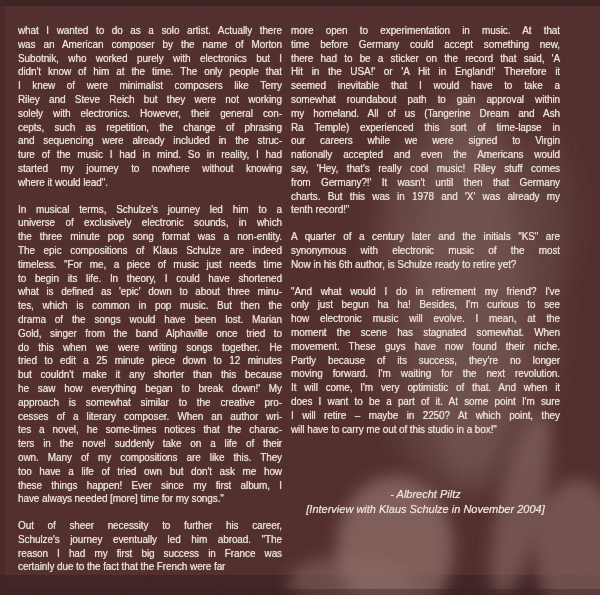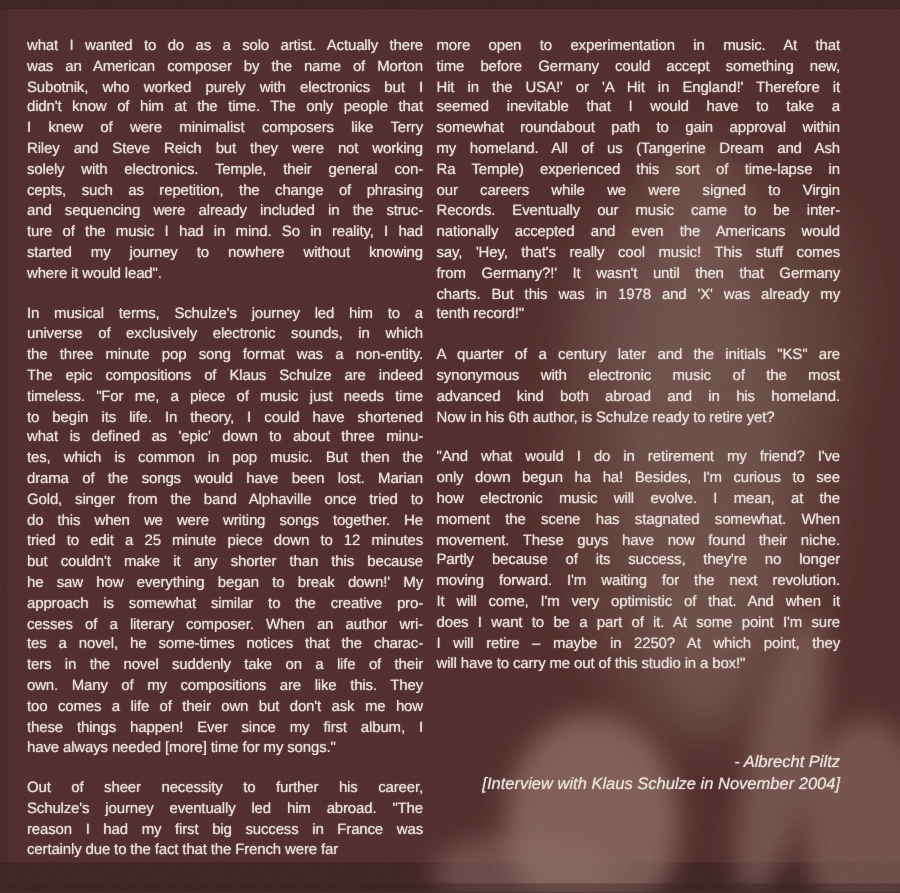--- a/index.html
+++ b/index.html
@@ -44,21 +44,21 @@
     white-space: normal;
   }
   .line.last { text-align-last: left; }
   .attribution {
     margin-top: 51px;
     font-style: italic;
     font-size: 11px;
     line-height: 15px;
     letter-spacing: 0;
   }
-  .attr-line { text-align: right; }
+  .attr-line { text-align: center; }
 </style>
 </head>
 <body>
 
 <div class="page">
 
   <svg class="bg" width="600" height="595" viewBox="0 0 600 595" aria-hidden="true">
     <defs>
       <filter id="blur12" x="-40%" y="-40%" width="180%" height="180%">
         <feGaussianBlur stdDeviation="12"></feGaussianBlur>
@@ -99,21 +99,21 @@
   </svg>
 
   <div class="col col-left">
       <div class="para">
         <div class="line">what I wanted to do as a solo artist. Actually there</div>
         <div class="line">was an American composer by the name of Morton</div>
         <div class="line">Subotnik, who worked purely with electronics but I</div>
         <div class="line">didn't know of him at the time. The only people that</div>
         <div class="line">I knew of were minimalist composers like Terry</div>
         <div class="line">Riley and Steve Reich but they were not working</div>
-        <div class="line">solely with electronics. Temple, their general con-</div>
+        <div class="line">solely with electronics. However, their general con-</div>
         <div class="line">cepts, such as repetition, the change of phrasing</div>
         <div class="line">and sequencing were already included in the struc-</div>
         <div class="line">ture of the music I had in mind. So in reality, I had</div>
         <div class="line">started my journey to nowhere without knowing</div>
         <div class="line last">where it would lead".</div>
       </div>
       <div class="para">
         <div class="line">In musical terms, Schulze's journey led him to a</div>
         <div class="line">universe of exclusively electronic sounds, in which</div>
         <div class="line">the three minute pop song format was a non-entity.</div>
@@ -126,58 +126,57 @@
         <div class="line">Gold, singer from the band Alphaville once tried to</div>
         <div class="line">do this when we were writing songs together. He</div>
         <div class="line">tried to edit a 25 minute piece down to 12 minutes</div>
         <div class="line">but couldn't make it any shorter than this because</div>
         <div class="line">he saw how everything began to break down!' My</div>
         <div class="line">approach is somewhat similar to the creative pro-</div>
         <div class="line">cesses of a literary composer. When an author wri-</div>
         <div class="line">tes a novel, he some-times notices that the charac-</div>
         <div class="line">ters in the novel suddenly take on a life of their</div>
         <div class="line">own. Many of my compositions are like this. They</div>
-        <div class="line">too comes a life of their own but don't ask me how</div>
+        <div class="line">too have a life of tried own but don't ask me how</div>
         <div class="line">these things happen! Ever since my first album, I</div>
         <div class="line last">have always needed [more] time for my songs."</div>
       </div>
       <div class="para">
         <div class="line">Out of sheer necessity to further his career,</div>
         <div class="line">Schulze's journey eventually led him abroad. "The</div>
         <div class="line">reason I had my first big success in France was</div>
         <div class="line last">certainly due to the fact that the French were far</div>
       </div>
     </div>
 
   <div class="col col-right">
   <div class="para">
         <div class="line">more open to experimentation in music. At that</div>
         <div class="line">time before Germany could accept something new,</div>
+        <div class="line">there had to be a sticker on the record that said, 'A</div>
         <div class="line">Hit in the USA!' or 'A Hit in England!' Therefore it</div>
         <div class="line">seemed inevitable that I would have to take a</div>
         <div class="line">somewhat roundabout path to gain approval within</div>
         <div class="line">my homeland. All of us (Tangerine Dream and Ash</div>
         <div class="line">Ra Temple) experienced this sort of time-lapse in</div>
         <div class="line">our careers while we were signed to Virgin</div>
-        <div class="line">Records. Eventually our music came to be inter-</div>
         <div class="line">nationally accepted and even the Americans would</div>
-        <div class="line">say, 'Hey, that's really cool music! This stuff comes</div>
+        <div class="line">say, 'Hey, that's really cool music! Riley stuff comes</div>
         <div class="line">from Germany?!' It wasn't until then that Germany</div>
         <div class="line">charts. But this was in 1978 and 'X' was already my</div>
         <div class="line last">tenth record!"</div>
       </div>
       <div class="para">
         <div class="line">A quarter of a century later and the initials "KS" are</div>
         <div class="line">synonymous with electronic music of the most</div>
-        <div class="line">advanced kind both abroad and in his homeland.</div>
         <div class="line last">Now in his 6th author, is Schulze ready to retire yet?</div>
       </div>
       <div class="para">
         <div class="line">"And what would I do in retirement my friend? I've</div>
-        <div class="line">only down begun ha ha! Besides, I'm curious to see</div>
+        <div class="line">only just begun ha ha! Besides, I'm curious to see</div>
         <div class="line">how electronic music will evolve. I mean, at the</div>
         <div class="line">moment the scene has stagnated somewhat. When</div>
         <div class="line">movement. These guys have now found their niche.</div>
         <div class="line">Partly because of its success, they're no longer</div>
         <div class="line">moving forward. I'm waiting for the next revolution.</div>
         <div class="line">It will come, I'm very optimistic of that. And when it</div>
         <div class="line">does I want to be a part of it. At some point I'm sure</div>
         <div class="line">I will retire – maybe in 2250? At which point, they</div>
         <div class="line last">will have to carry me out of this studio in a box!"</div>
       </div>

